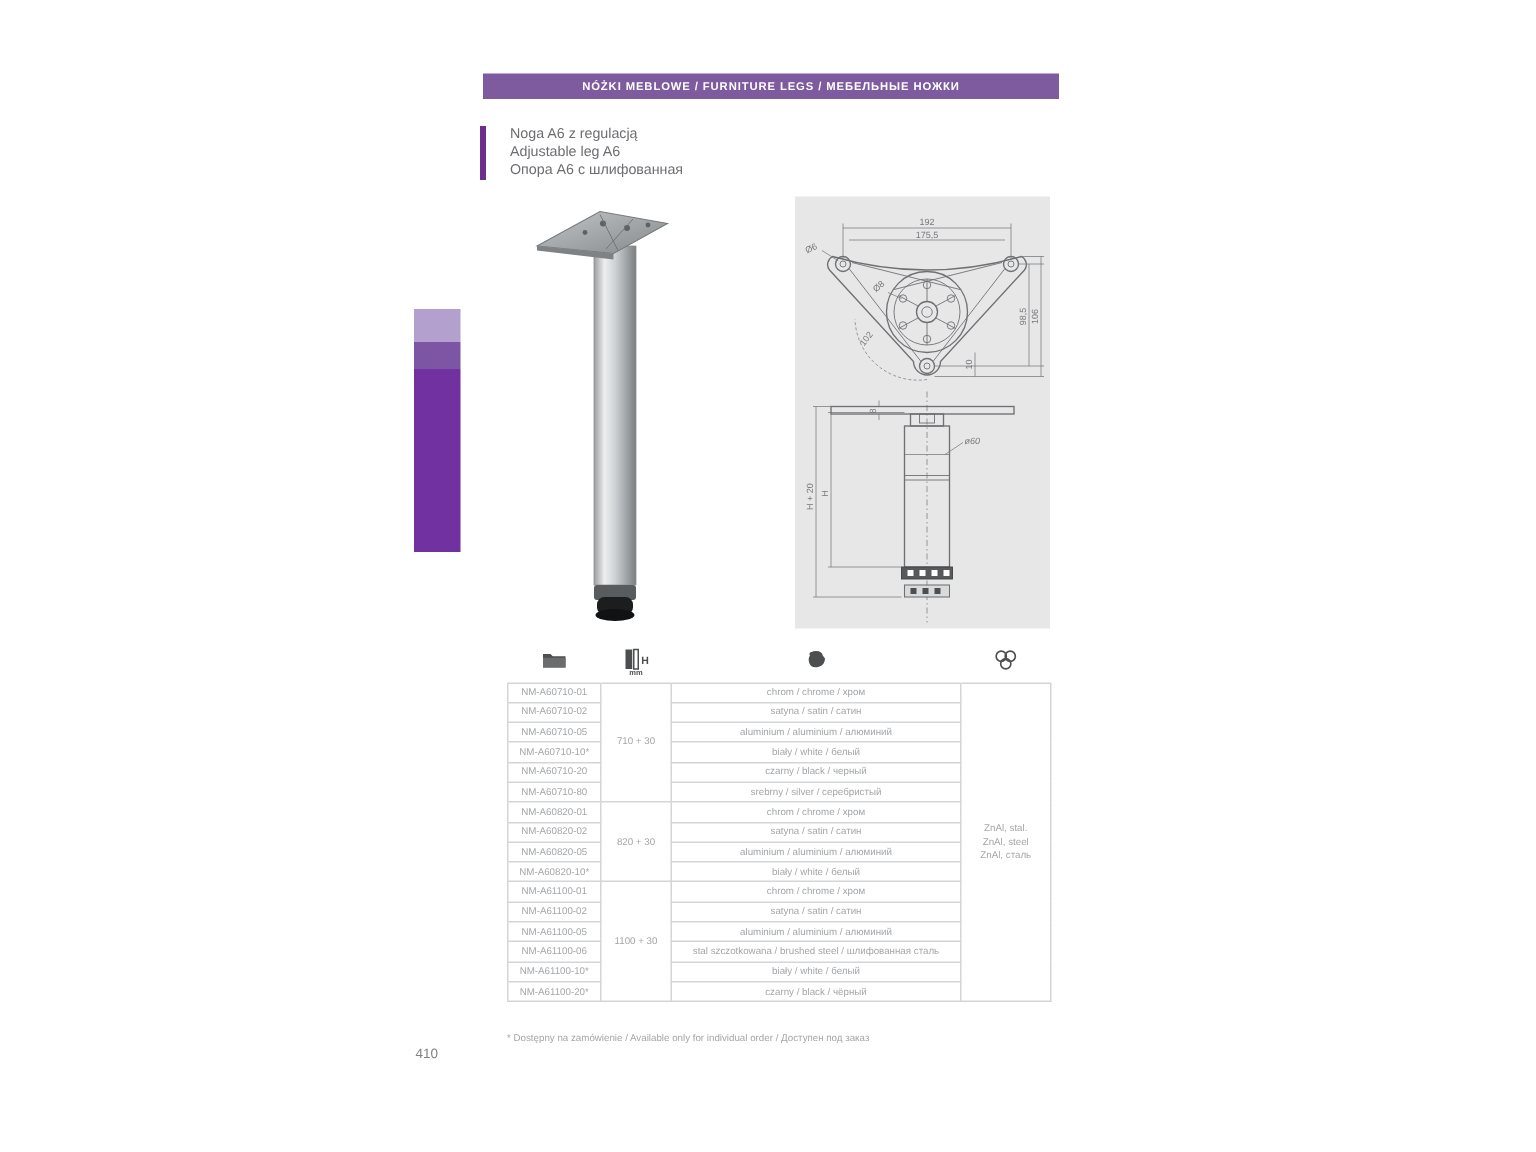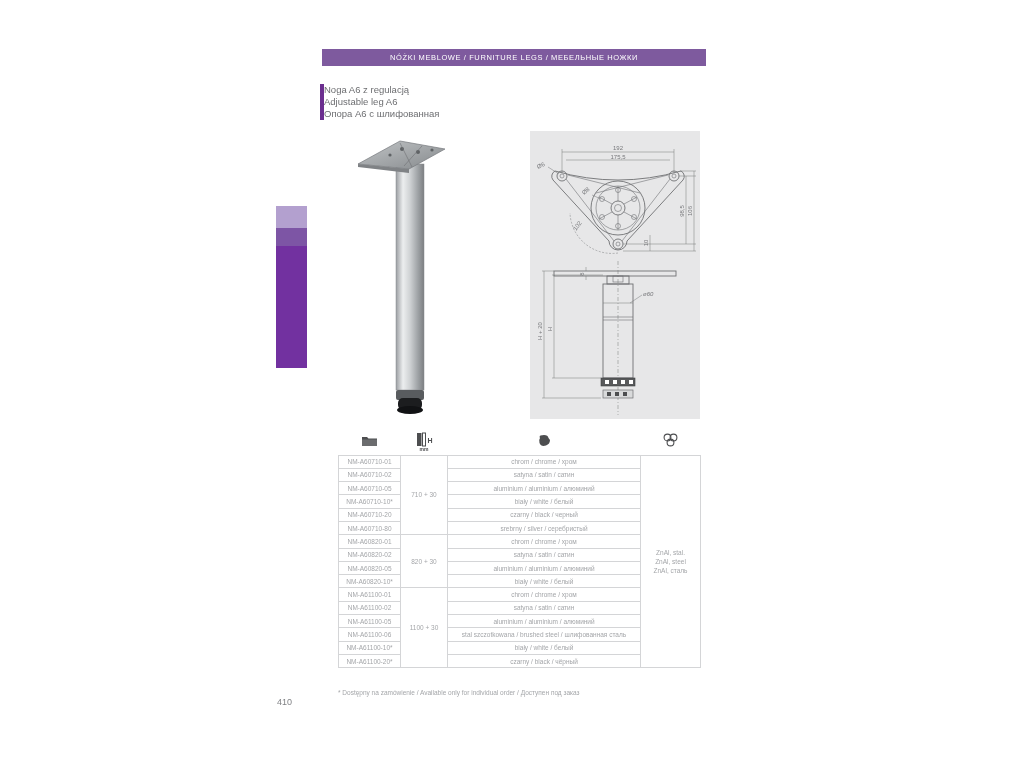--- a/index.html
+++ b/index.html
@@ -2,26 +2,26 @@
 <html><head>
 <meta charset="utf-8">
 <style>
   * { margin:0; padding:0; box-sizing:border-box; }
   html,body { width:1024px; height:768px; background:#ffffff; font-family:"Liberation Sans", sans-serif; }
   .canvas { position:absolute; top:0; left:0; width:1024px; height:768px; overflow:hidden; background:#fff; }
 
   
   .header-bar { position:absolute; left:322px; top:49px; width:384px; height:17px;
     background:#7e5a9e; color:#fff; font-size:7.5px; letter-spacing:.6px;
-    text-align:center; line-height:17px; font-weight:normal; }
+    text-align:center; line-height:17px; font-weight:bold; }
 
   
   .title-block { position:absolute; left:320px; top:84px; display:flex; }
   .title-accent { width:4px; height:36px; background:#6b2e8f; }
-  .title-lines { margin-left:0; color:#6d6e71; font-size:9.5px; line-height:12px; }
+  .title-lines { margin-left:16px; color:#6d6e71; font-size:9.5px; line-height:12px; }
 
   
   .rect-light { position:absolute; left:276px; top:206px; width:31px; height:22px; background:#b3a0cf; }
   .rect-mid   { position:absolute; left:276px; top:228px; width:31px; height:18px; background:#7d55a5; }
   .rect-dark  { position:absolute; left:276px; top:246px; width:31px; height:122px; background:#7231a0; }
 
   
   .photo { position:absolute; left:352px; top:136px; width:100px; height:285px; }
 
   

